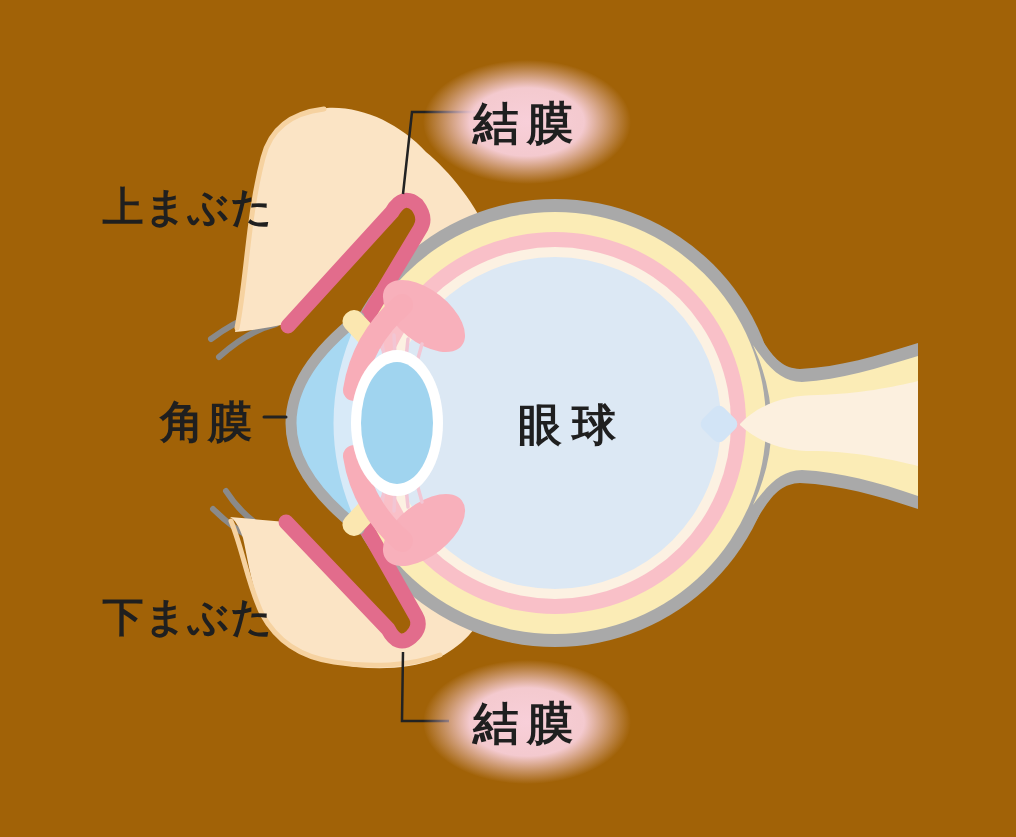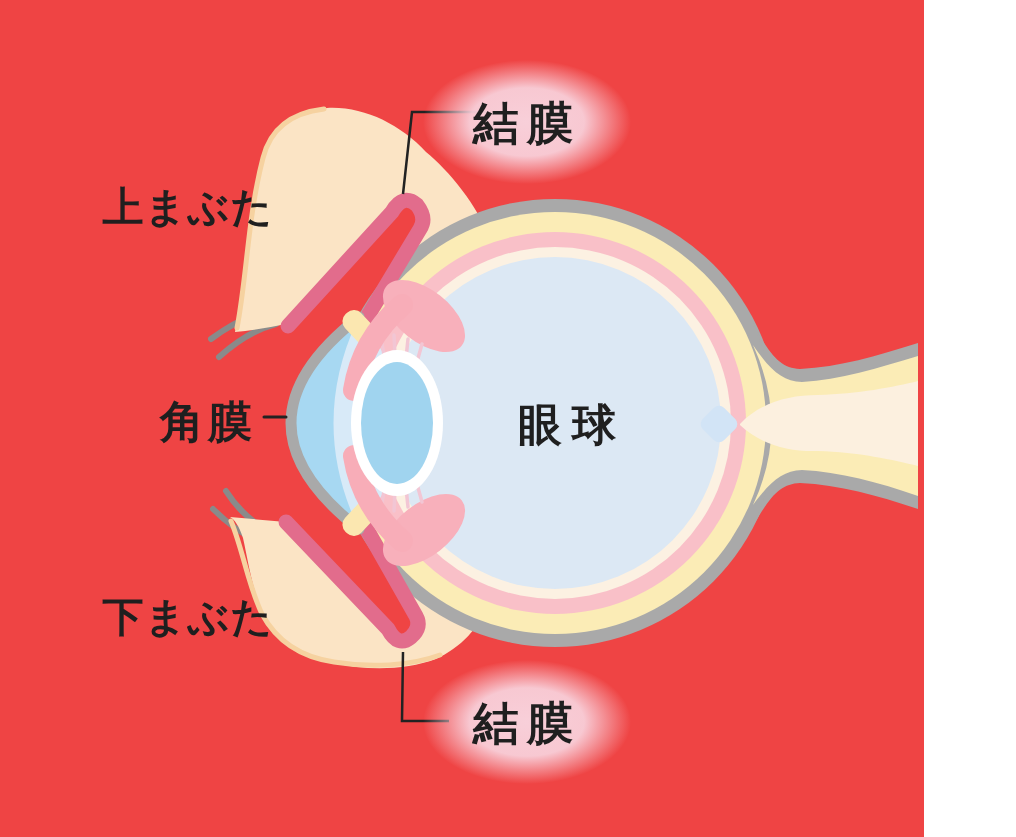--- a/index.html
+++ b/index.html
@@ -1,16 +1,16 @@
 <!DOCTYPE html>
 <html><head>
 <meta charset="utf-8">
 <style>
   html,body{margin:0;padding:0;background:#fff;}
-  #stage{position:relative;width:924px;height:837px;background:#ef4444;overflow:hidden;}
+  #stage{position:relative;width:1016px;height:837px;background:#a16207;overflow:hidden;}
   svg{display:block;}
   text{font-family:"DejaVu Sans","Liberation Sans",sans-serif;font-weight:bold;}
 </style>
 </head>
 <body>
 
 <div id="stage">
 <svg width="1016" height="837" viewBox="0 0 1016 837" xmlns="http://www.w3.org/2000/svg">
   <defs>
     <radialGradient id="blobGrad" cx="50%" cy="50%" r="50%">

